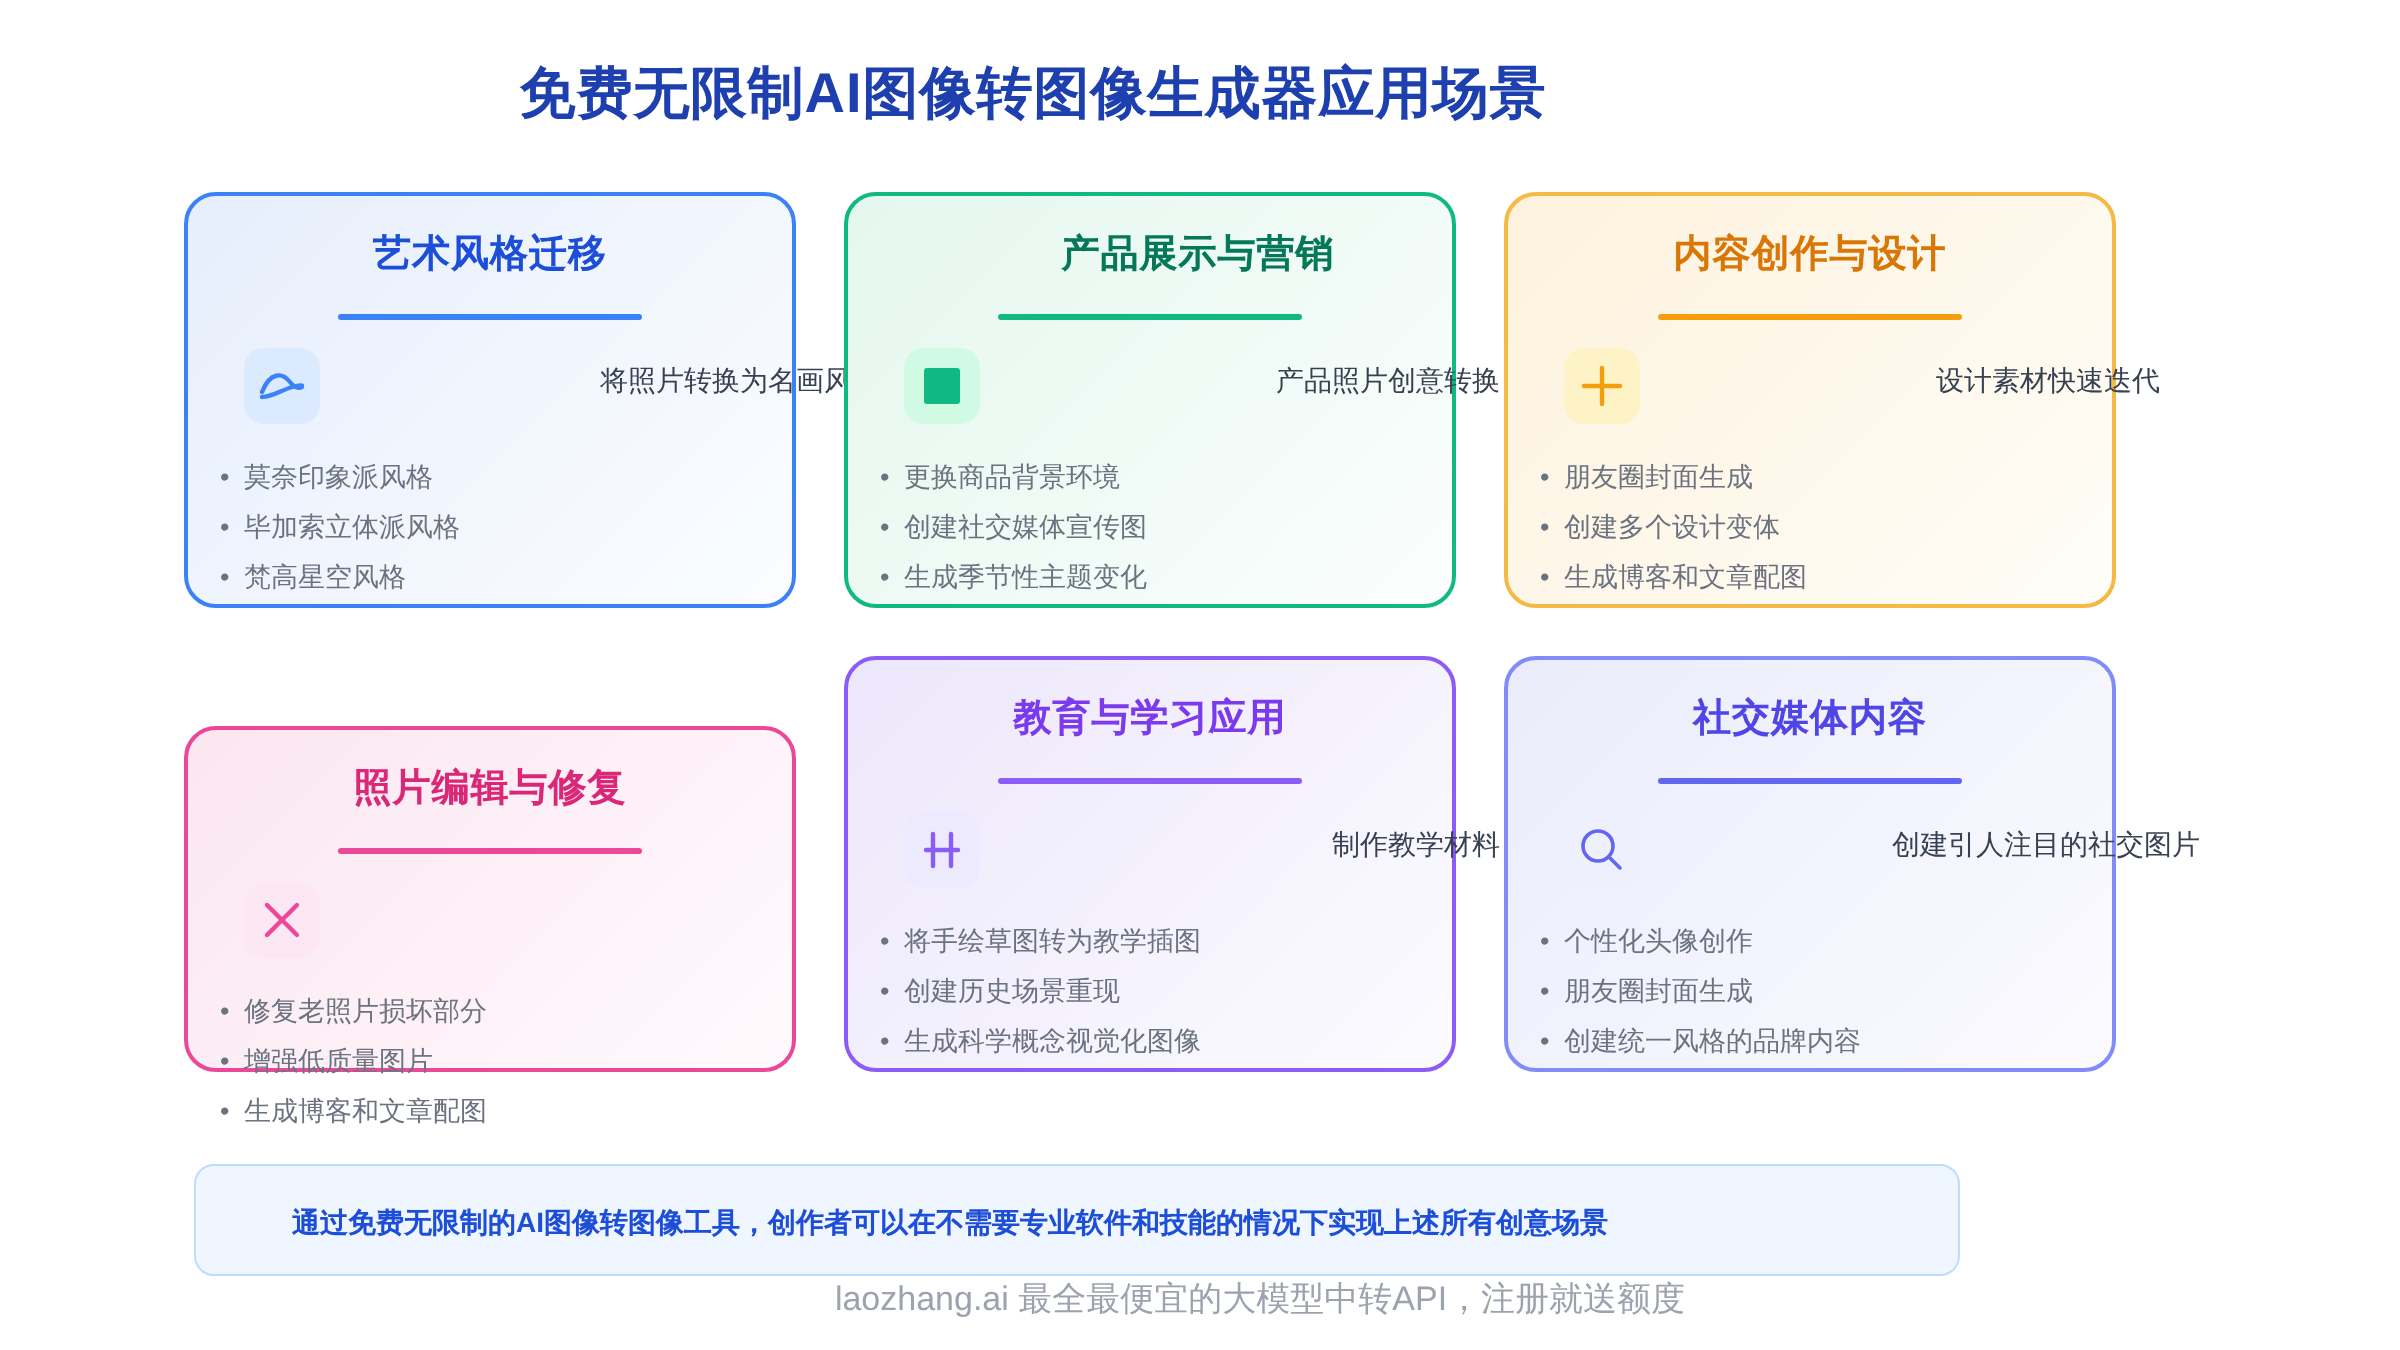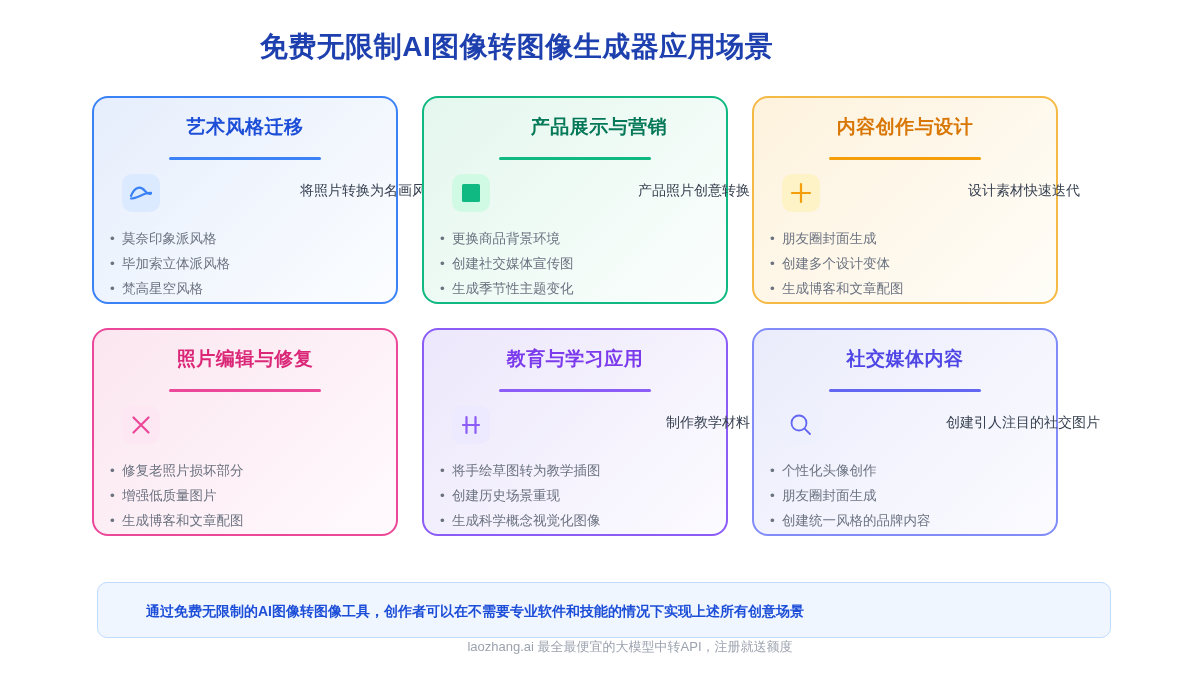--- a/index.html
+++ b/index.html
@@ -126,21 +126,21 @@
     content: "•";
     position: absolute;
     left: 0;
     top: 0;
   }
 
   .banner {
     position: absolute;
     left: 97px;
     top: 582px;
-    width: 1014px;
+    width: 883px;
     height: 56px;
     box-sizing: border-box;
     background: #eff6ff;
     border: 1.5px solid #bfdbfe;
     border-radius: 10px;
   }
   .banner-text {
     position: absolute;
     left: 48px;
     top: 0;
@@ -151,21 +151,21 @@
     color: #1d4ed8;
     white-space: nowrap;
   }
 
   .footer {
     position: absolute;
     left: 0;
     top: 638px;
     width: 1200px;
     text-align: center;
-    font-size: 13px;
+    font-size: 17px;
     color: #9ca3af;
     white-space: nowrap;
     padding-left: 60px;
     box-sizing: border-box;
   }
   .footer .brand { color: #9ca3af; }
 </style>
 </head>
 <body>
 
@@ -213,21 +213,21 @@
             <path d="M11 2 V20 M2 11 H20" stroke="#f59e0b" stroke-width="2.2" stroke-linecap="round"></path>
           </svg>
         </div>
         <div class="card-sub">设计素材快速迭代</div>
         <ul class="bullets">
           <li>朋友圈封面生成</li>
           <li>创建多个设计变体</li>
           <li>生成博客和文章配图</li>
         </ul>
       </div>
-      <div class="card" style="border-color: rgb(236, 72, 153); background: linear-gradient(135deg, rgb(251, 230, 240) 0%, rgb(255, 250, 253) 100%);">
+      <div class="card" style="border-color: rgb(236, 72, 153); background: linear-gradient(135deg, rgb(251, 230, 240) 0%, rgb(255, 250, 253) 100%); margin-top: 35px;">
         <div class="card-title" style="color: rgb(219, 39, 119);">照片编辑与修复</div>
         <div class="card-rule" style="background: rgb(236, 72, 153);"></div>
         <div class="card-icon" style="background: rgb(252, 231, 243);">
           <svg width="22" height="22" viewBox="0 0 22 22">
             <path d="M3.5 3.5 L18.5 18.5 M18.5 3.5 L3.5 18.5" stroke="#ec4899" stroke-width="2.2" stroke-linecap="round"></path>
           </svg>
         </div>
         <ul class="bullets">
           <li>修复老照片损坏部分</li>
           <li>增强低质量图片</li>

